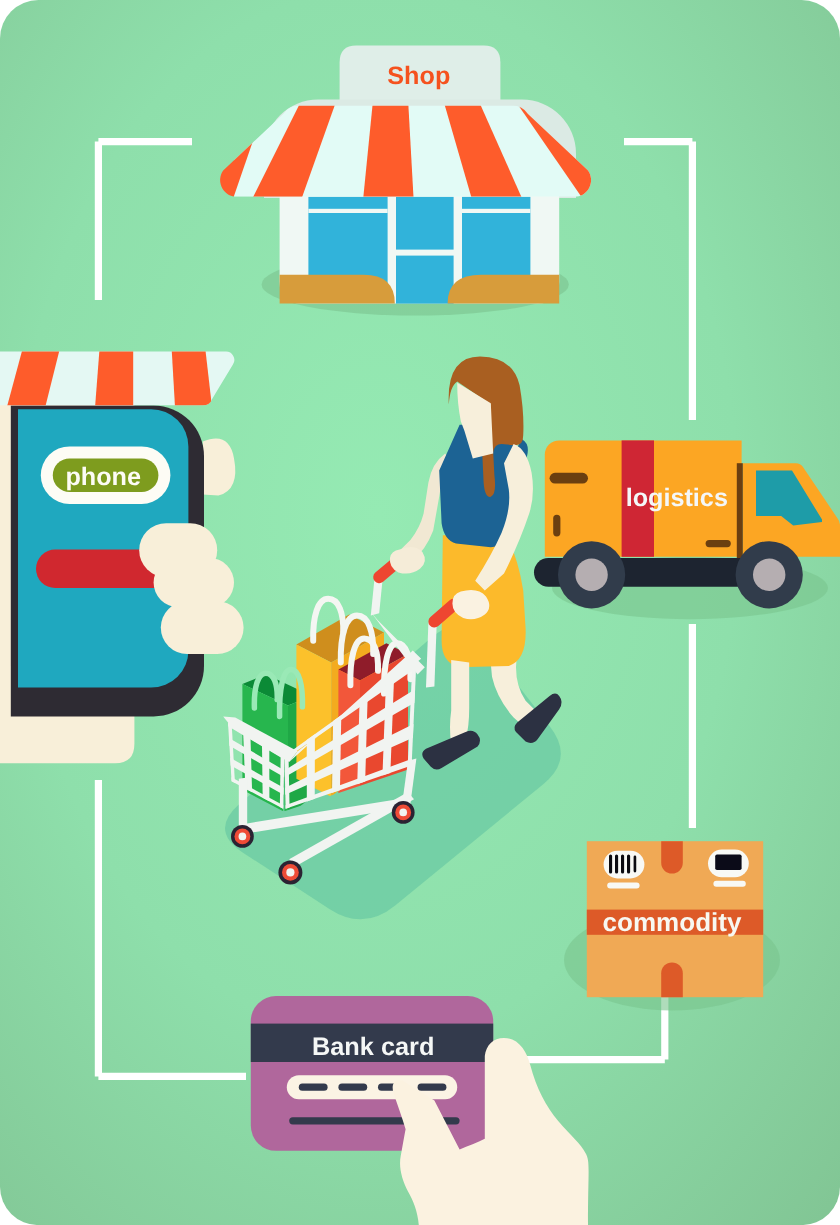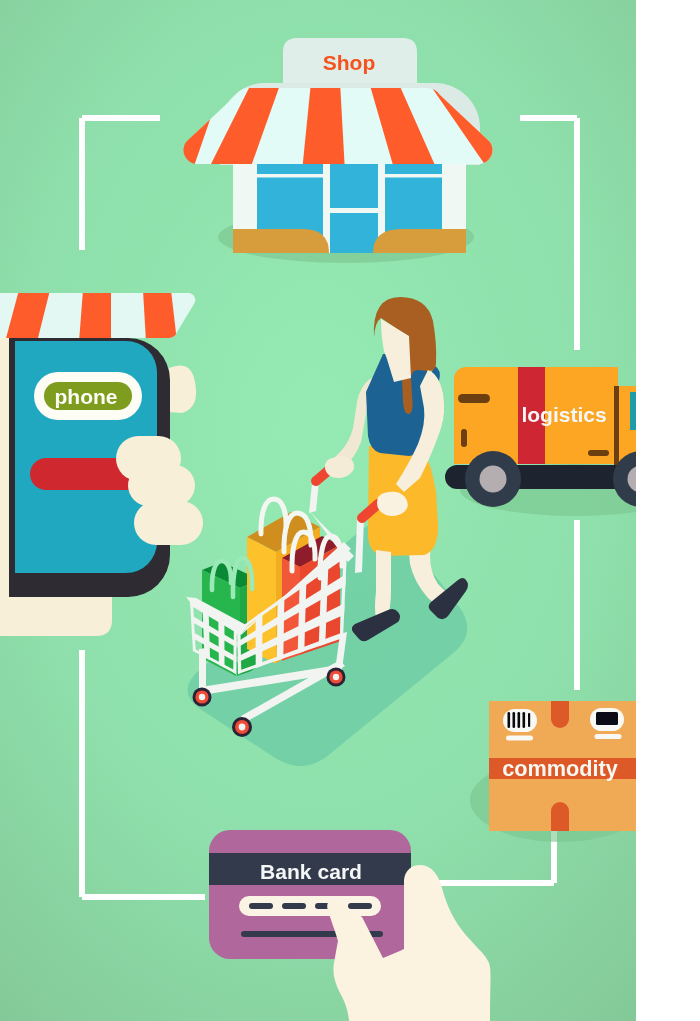--- a/index.html
+++ b/index.html
@@ -1,17 +1,17 @@
 <!DOCTYPE html>
 <html><head>
 <meta charset="utf-8">
 <style>
   html,body{margin:0;padding:0;}
   body{width:700px;height:1021px;overflow:hidden;font-family:"Liberation Sans",sans-serif;}
-  #stage{position:relative;width:636px;height:1021px;overflow:hidden;}
+  #stage{position:relative;width:700px;height:1021px;overflow:hidden;border-radius:32px;}
   #stage svg{display:block;}
 </style>
 </head>
 <body>
 
 <div id="stage">
   <svg width="700" height="1021" viewBox="0 0 700 1021">
     <defs>
       <radialGradient id="bgGrad" cx="45%" cy="42%" r="78%">
         <stop offset="0%" stop-color="#95eab3"></stop>

